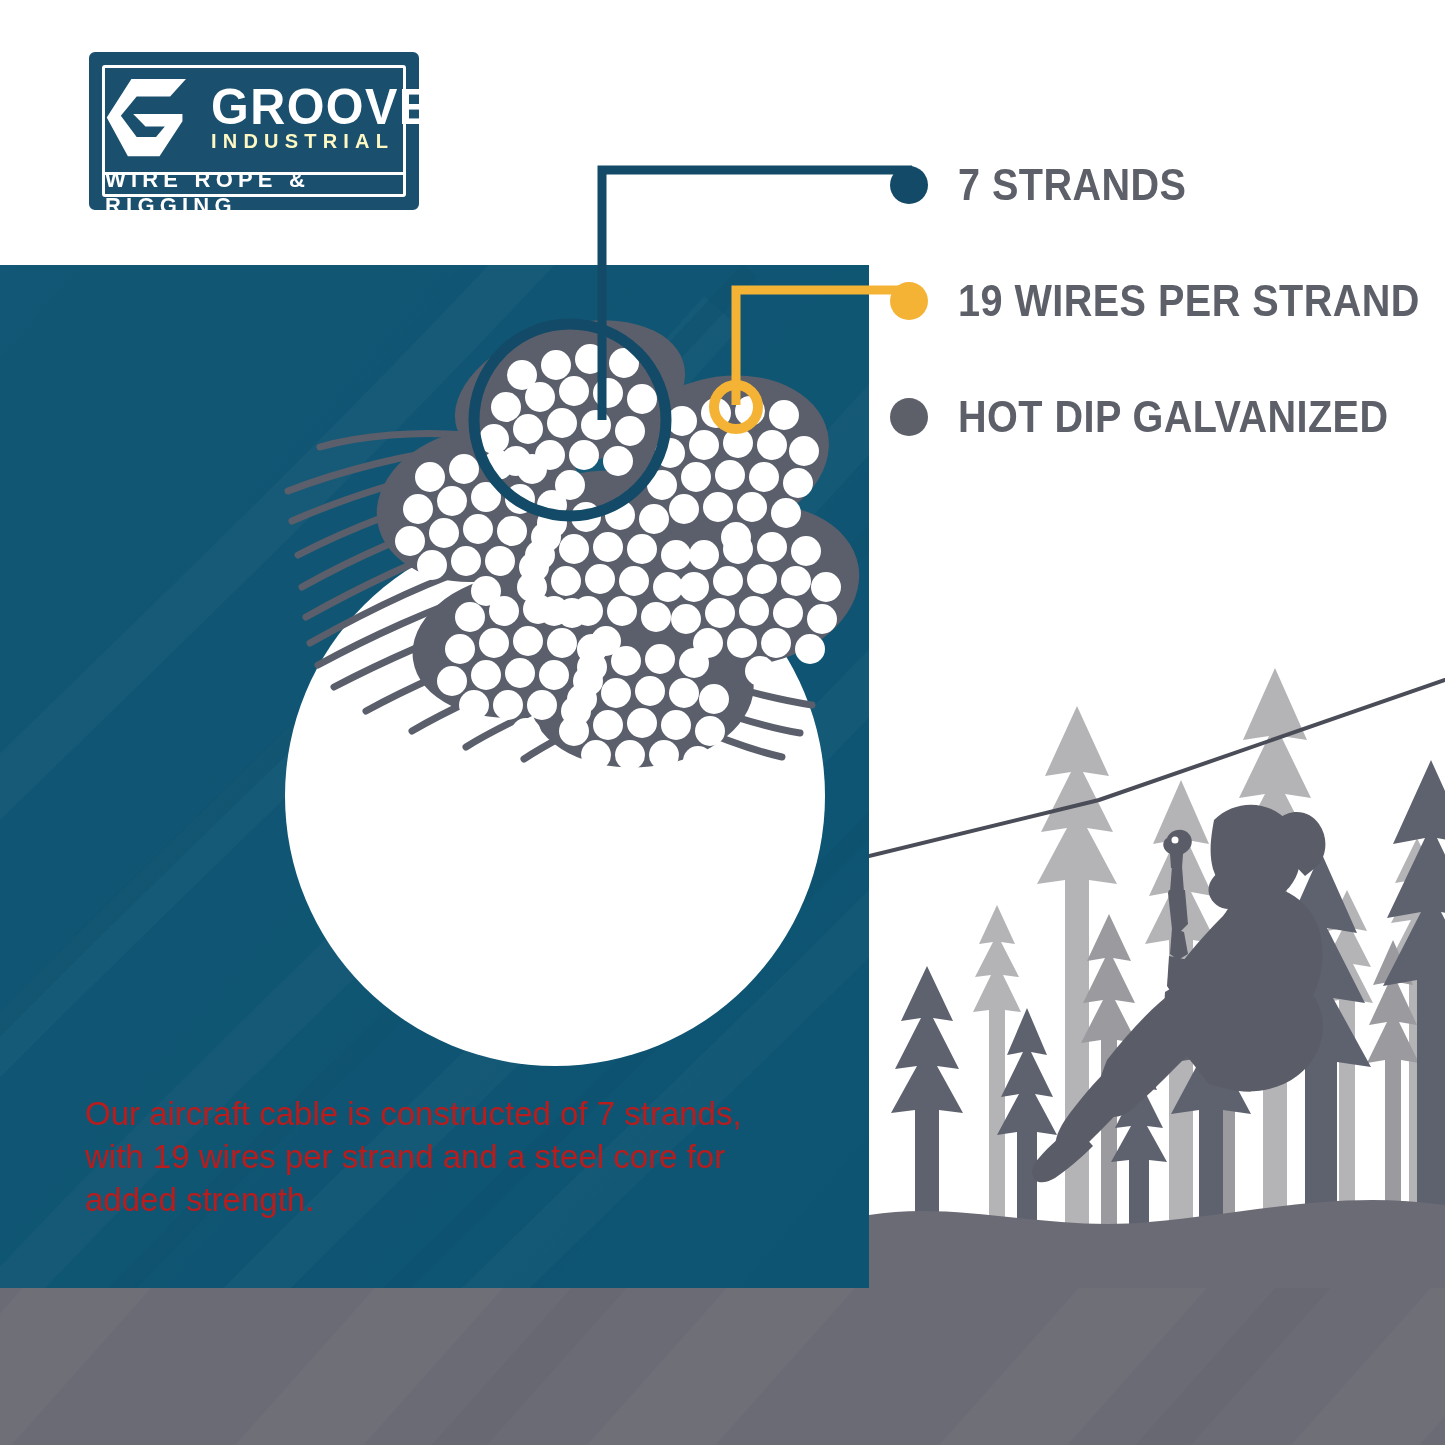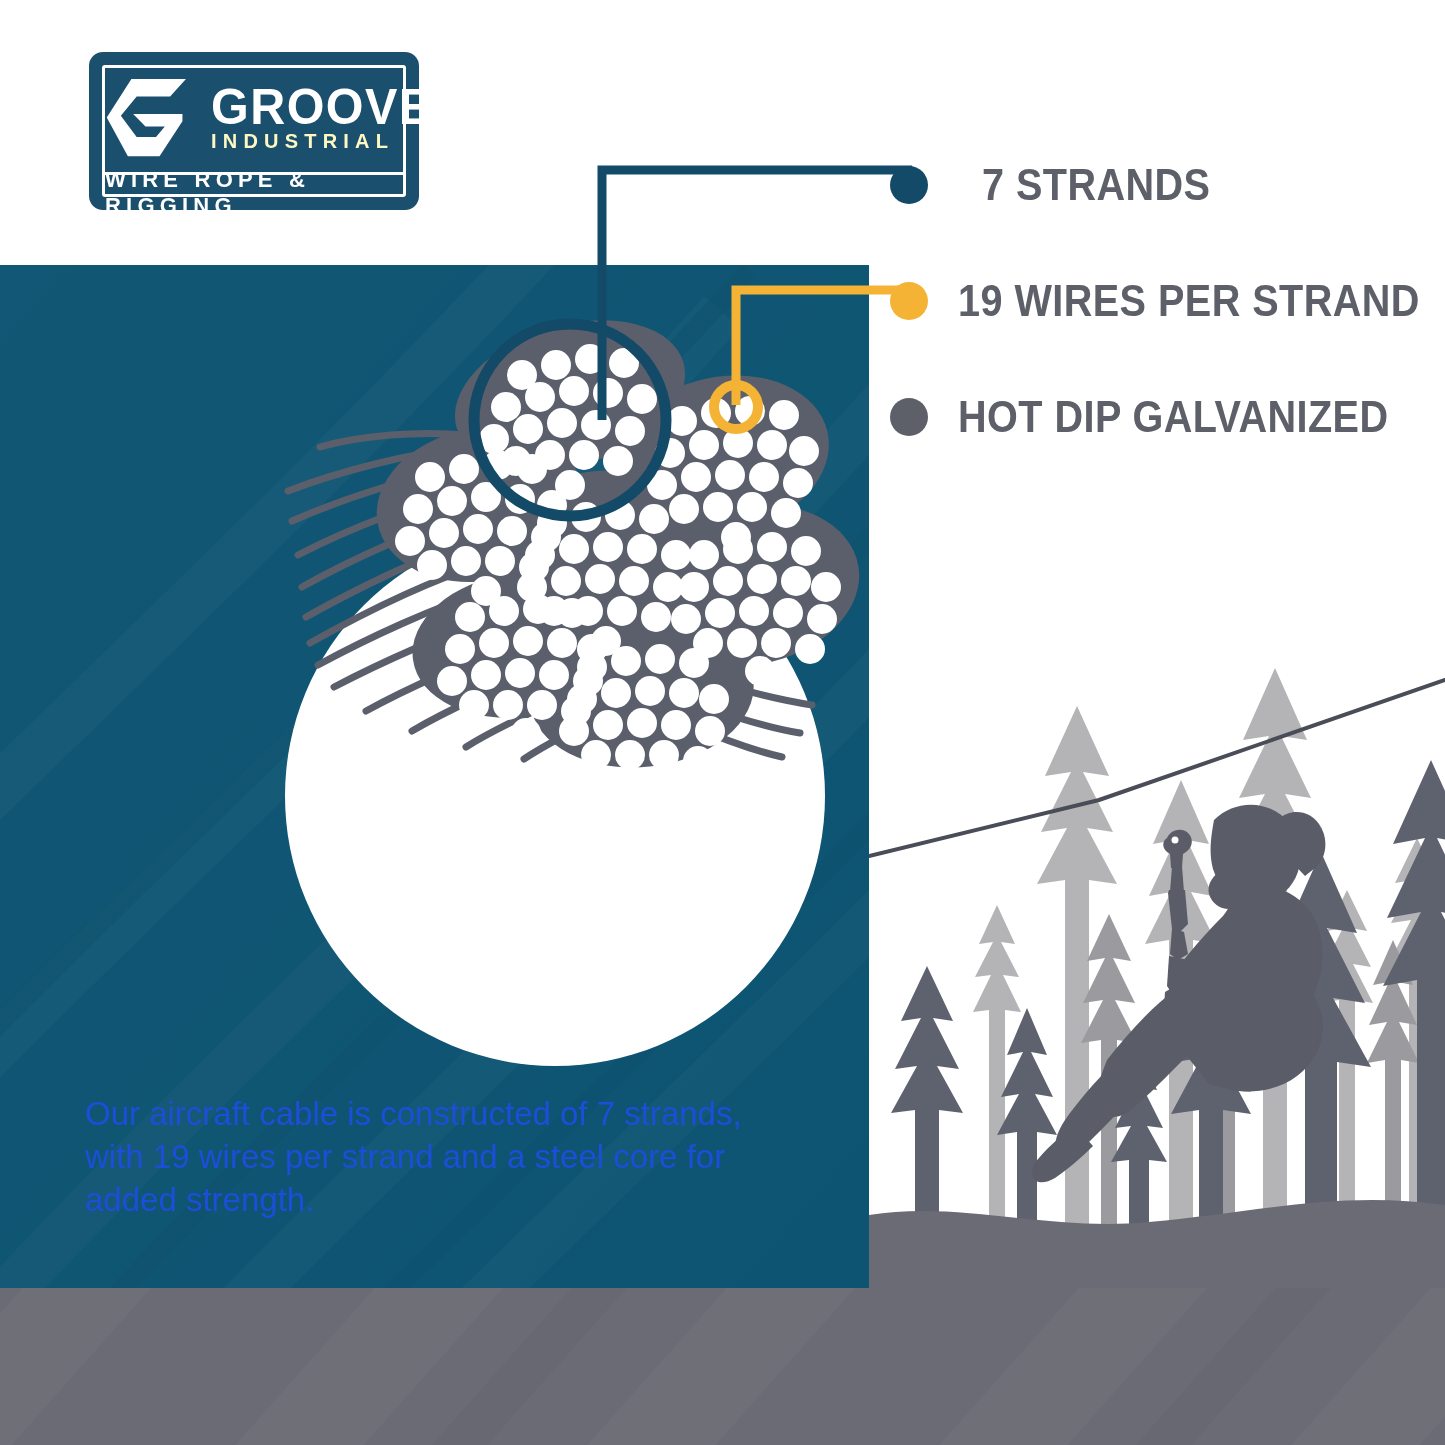--- a/index.html
+++ b/index.html
@@ -10,21 +10,21 @@
     position:relative;
     overflow:hidden;
   }
   .stage { position:absolute; inset:0; width:1445px; height:1445px; }
 
   
   .logo-wrap { position:absolute; left:89px; top:52px; width:330px; height:158px; }
   .logo-outer {
     position:absolute; inset:0;
     border:4px solid #1b4f6e;
-    border-radius:14px;
+    border-radius:6px;
     background:#1b4f6e;
     padding:4px;
   }
   .logo-inner {
     position:absolute; left:9px; top:9px; right:9px; bottom:9px;
     border:3px solid #ffffff; border-radius:3px;
   }
   .logo-top { position:absolute; left:12px; top:12px; right:12px; height:101px; display:flex; }
   .logo-mark { width:101px; height:100%; display:flex; align-items:center; justify-content:center; }
   .logo-divider { width:3px; background:#ffffff; margin:4px 10px 4px 6px; }
@@ -58,35 +58,35 @@
   .headline { position:absolute; left:85px; top:893px; width:760px; }
   .headline-line {
     color:#ffffff; font-weight:bold;
     font-family:"Liberation Sans Narrow","Liberation Sans",sans-serif;
     font-size:74px; line-height:0.97; letter-spacing:0px;
     transform:scaleX(0.93); transform-origin:left center;
     white-space:nowrap;
   }
   .body-copy {
     position:absolute; left:85px; top:1093px; width:660px;
-    color:#1d4ed8; font-size:33px; line-height:1.30;
+    color:#b91c1c; font-size:33px; line-height:1.30;
     font-family:"Liberation Sans", sans-serif;
   }
 
   
   .footer-strip { position:absolute; left:0; top:1288px; width:1445px; height:157px; background:#6b6b75; overflow:hidden; }
   .footer-stripes { position:absolute; inset:-30%; opacity:0.5; }
 
   
   .scene { position:absolute; left:869px; top:0; width:576px; height:1288px; overflow:hidden; }
 
   
   .callouts { position:absolute; left:890px; top:130px; width:520px; }
   .callout-row { position:absolute; display:flex; align-items:center; }
-  .callout-row.c0 { top:30px; left:0;gap:24px; }
+  .callout-row.c0 { top:30px; left:0; }
   .callout-row.c1 { top:146px; left:0; }
   .callout-row.c2 { top:262px; left:0;justify-content:center; }
   .callout-dot { width:38px; height:38px; border-radius:50%; flex:0 0 auto; }
   .callout-label {
     margin-left:30px; color:#5e6069; font-weight:bold;
     font-family:"Liberation Sans Narrow","Liberation Sans",sans-serif;
     font-size:44px; letter-spacing:0.5px; white-space:nowrap;
     transform:scaleX(0.9); transform-origin:left center;
   }
 

